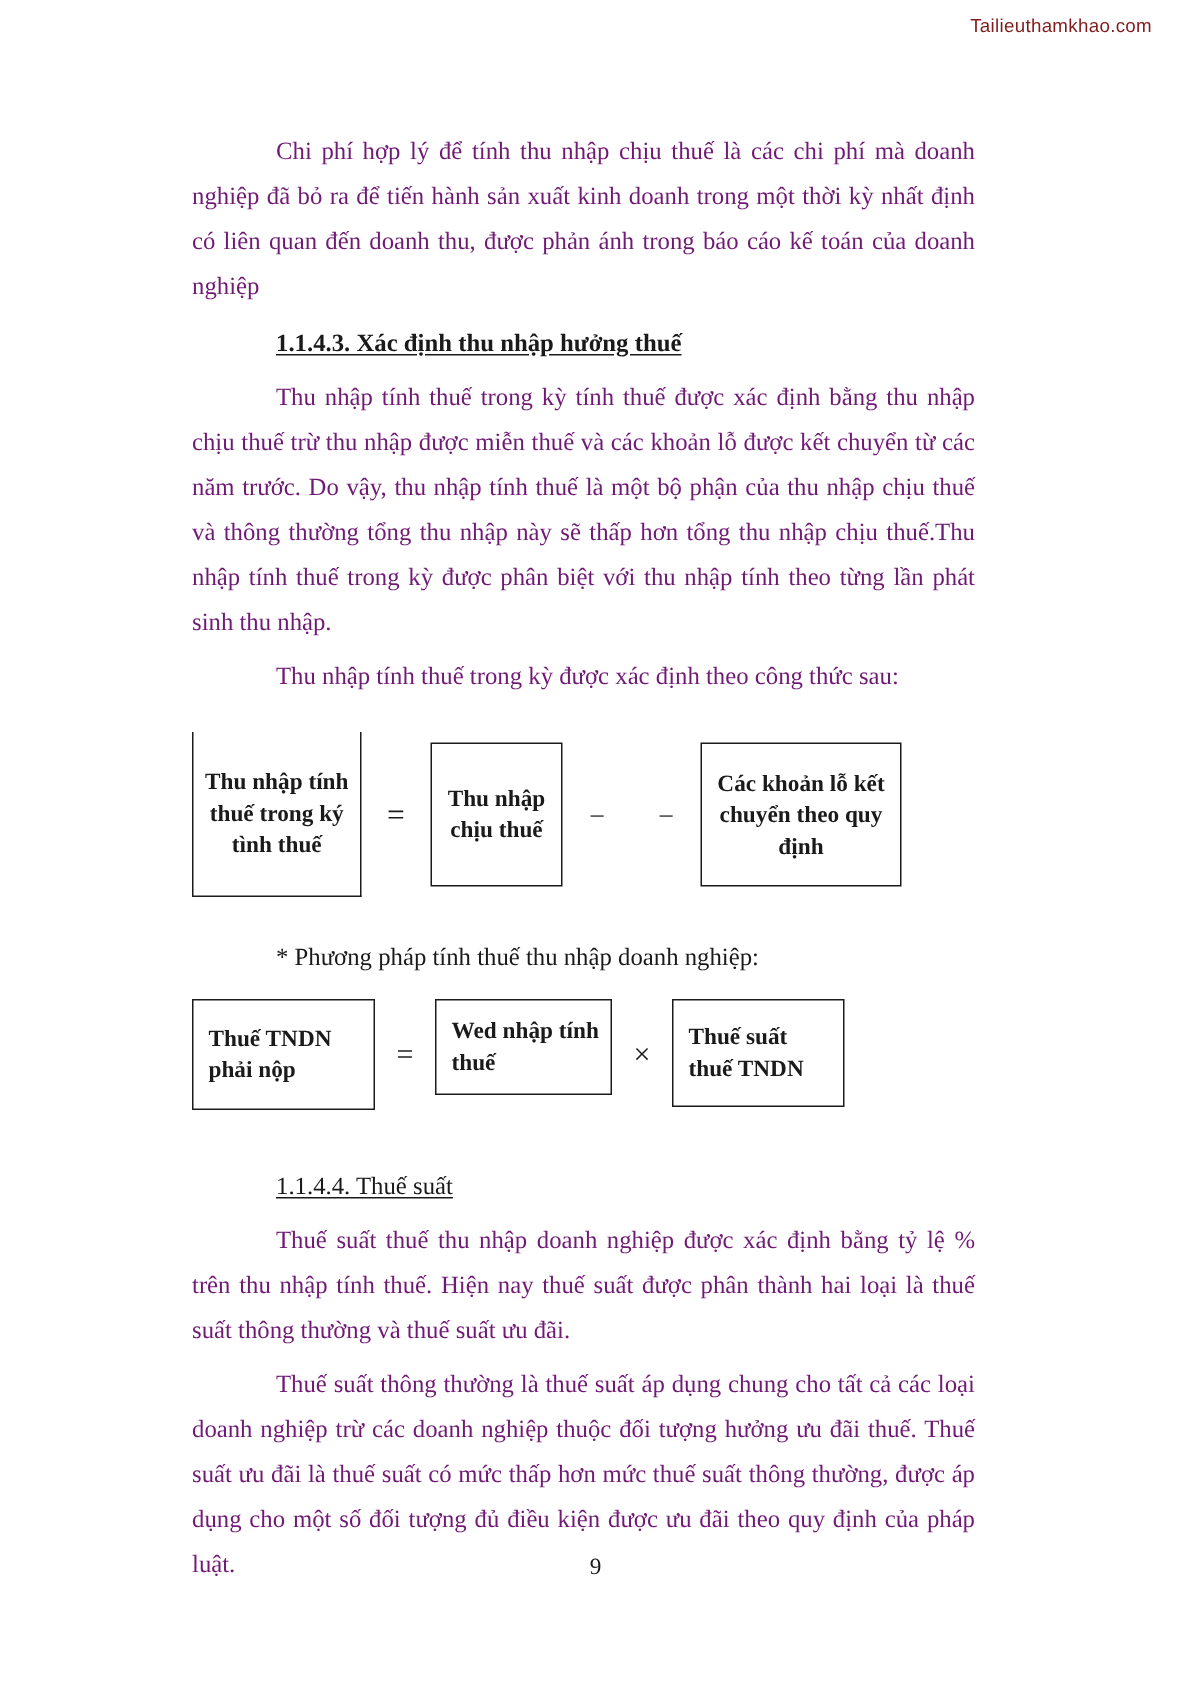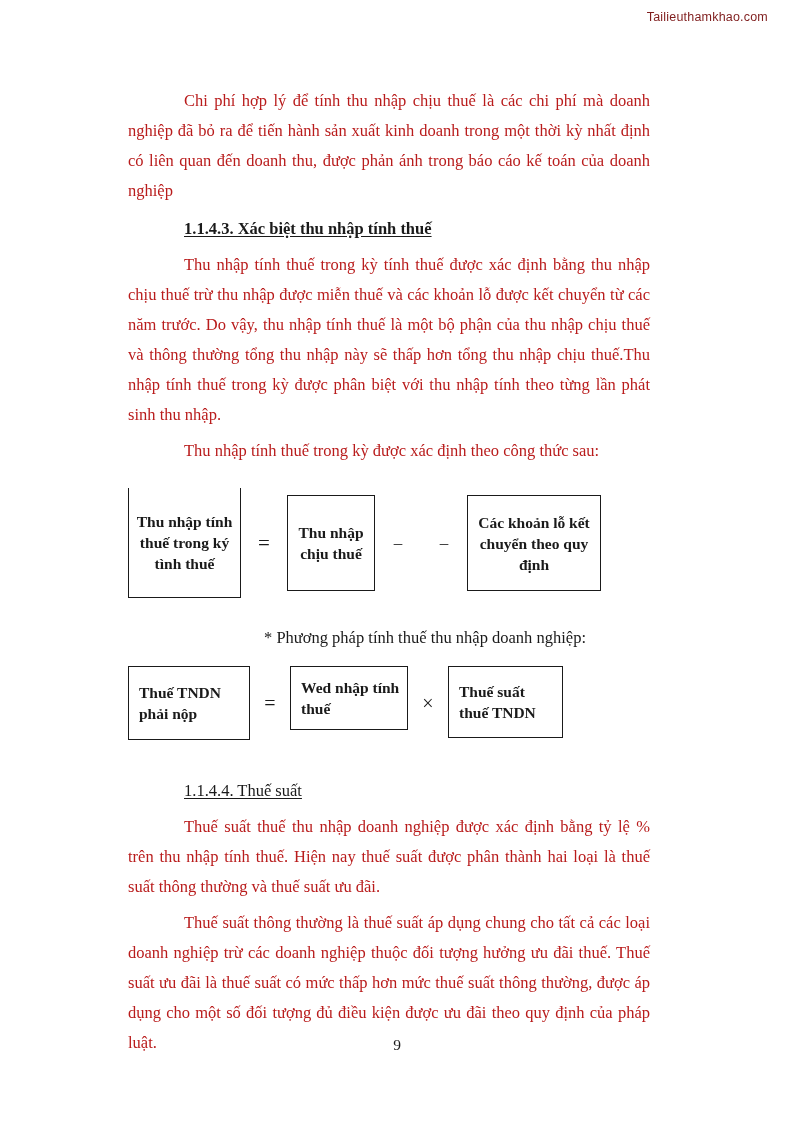--- a/index.html
+++ b/index.html
@@ -35,21 +35,21 @@
     left: 128px;
     top: 86px;
     width: 538px;
   }
   p.para {
     margin: 0 16px 0 0;
     font-size: 16.5px;
     line-height: 30px;
     text-align: justify;
     text-indent: 56px;
-    color: #b91c1c;
+    color: #701a75;
   }
   p.para.spaced {
     margin-top: 6px;
   }
   h3.heading {
     margin: 8px 0 0 0;
     font-size: 16.5px;
     line-height: 30px;
     font-weight: bold;
     text-indent: 56px;
@@ -107,21 +107,20 @@
     width: 134px;
     height: 96px;
     align-self: center;
   }
   
   .note {
     margin-top: 26px;
     font-size: 16.5px;
     line-height: 28px;
     text-indent: 56px;
-    text-align: center;
   }
   
   .formula2 {
     margin-top: 14px;
     display: flex;
     height: 74px;
   }
   .g1 {
     width: 122px;
     height: 74px;
@@ -173,21 +172,21 @@
 <body>
 
 <div class="page">
 
   <div class="watermark">Tailieuthamkhao.com</div>
 
   <div class="content">
 
     <p class="para">Chi phí hợp lý để tính thu nhập chịu thuế là các chi phí mà doanh nghiệp đã bỏ ra để tiến hành sản xuất kinh doanh trong một thời kỳ nhất định có liên quan đến doanh thu, được phản ánh trong báo cáo kế toán của doanh nghiệp</p>
 
-    <h3 class="heading">1.1.4.3. Xác biệt thu nhập tính thuế</h3>
+    <h3 class="heading">1.1.4.3. Xác định thu nhập hưởng thuế</h3>
 
     <p class="para spaced">Thu nhập tính thuế trong kỳ tính thuế được xác định bằng thu nhập chịu thuế trừ thu nhập được miễn thuế và các khoản lỗ được kết chuyển từ các năm trước. Do vậy, thu nhập tính thuế là một bộ phận của thu nhập chịu thuế và thông thường tổng thu nhập này sẽ thấp hơn tổng thu nhập chịu thuế.Thu nhập tính thuế trong kỳ được phân biệt với thu nhập tính theo từng lần phát sinh thu nhập.</p>
 
     <p class="para spaced">Thu nhập tính thuế trong kỳ được xác định theo công thức sau:</p>
 
     <div class="formula1">
       <div class="fbox b1">Thu nhập tính thuế trong ký tình thuế</div>
       <div class="op">=</div>
       <div class="fbox b2">Thu nhập chịu thuế</div>
       <div class="op small">–</div>

